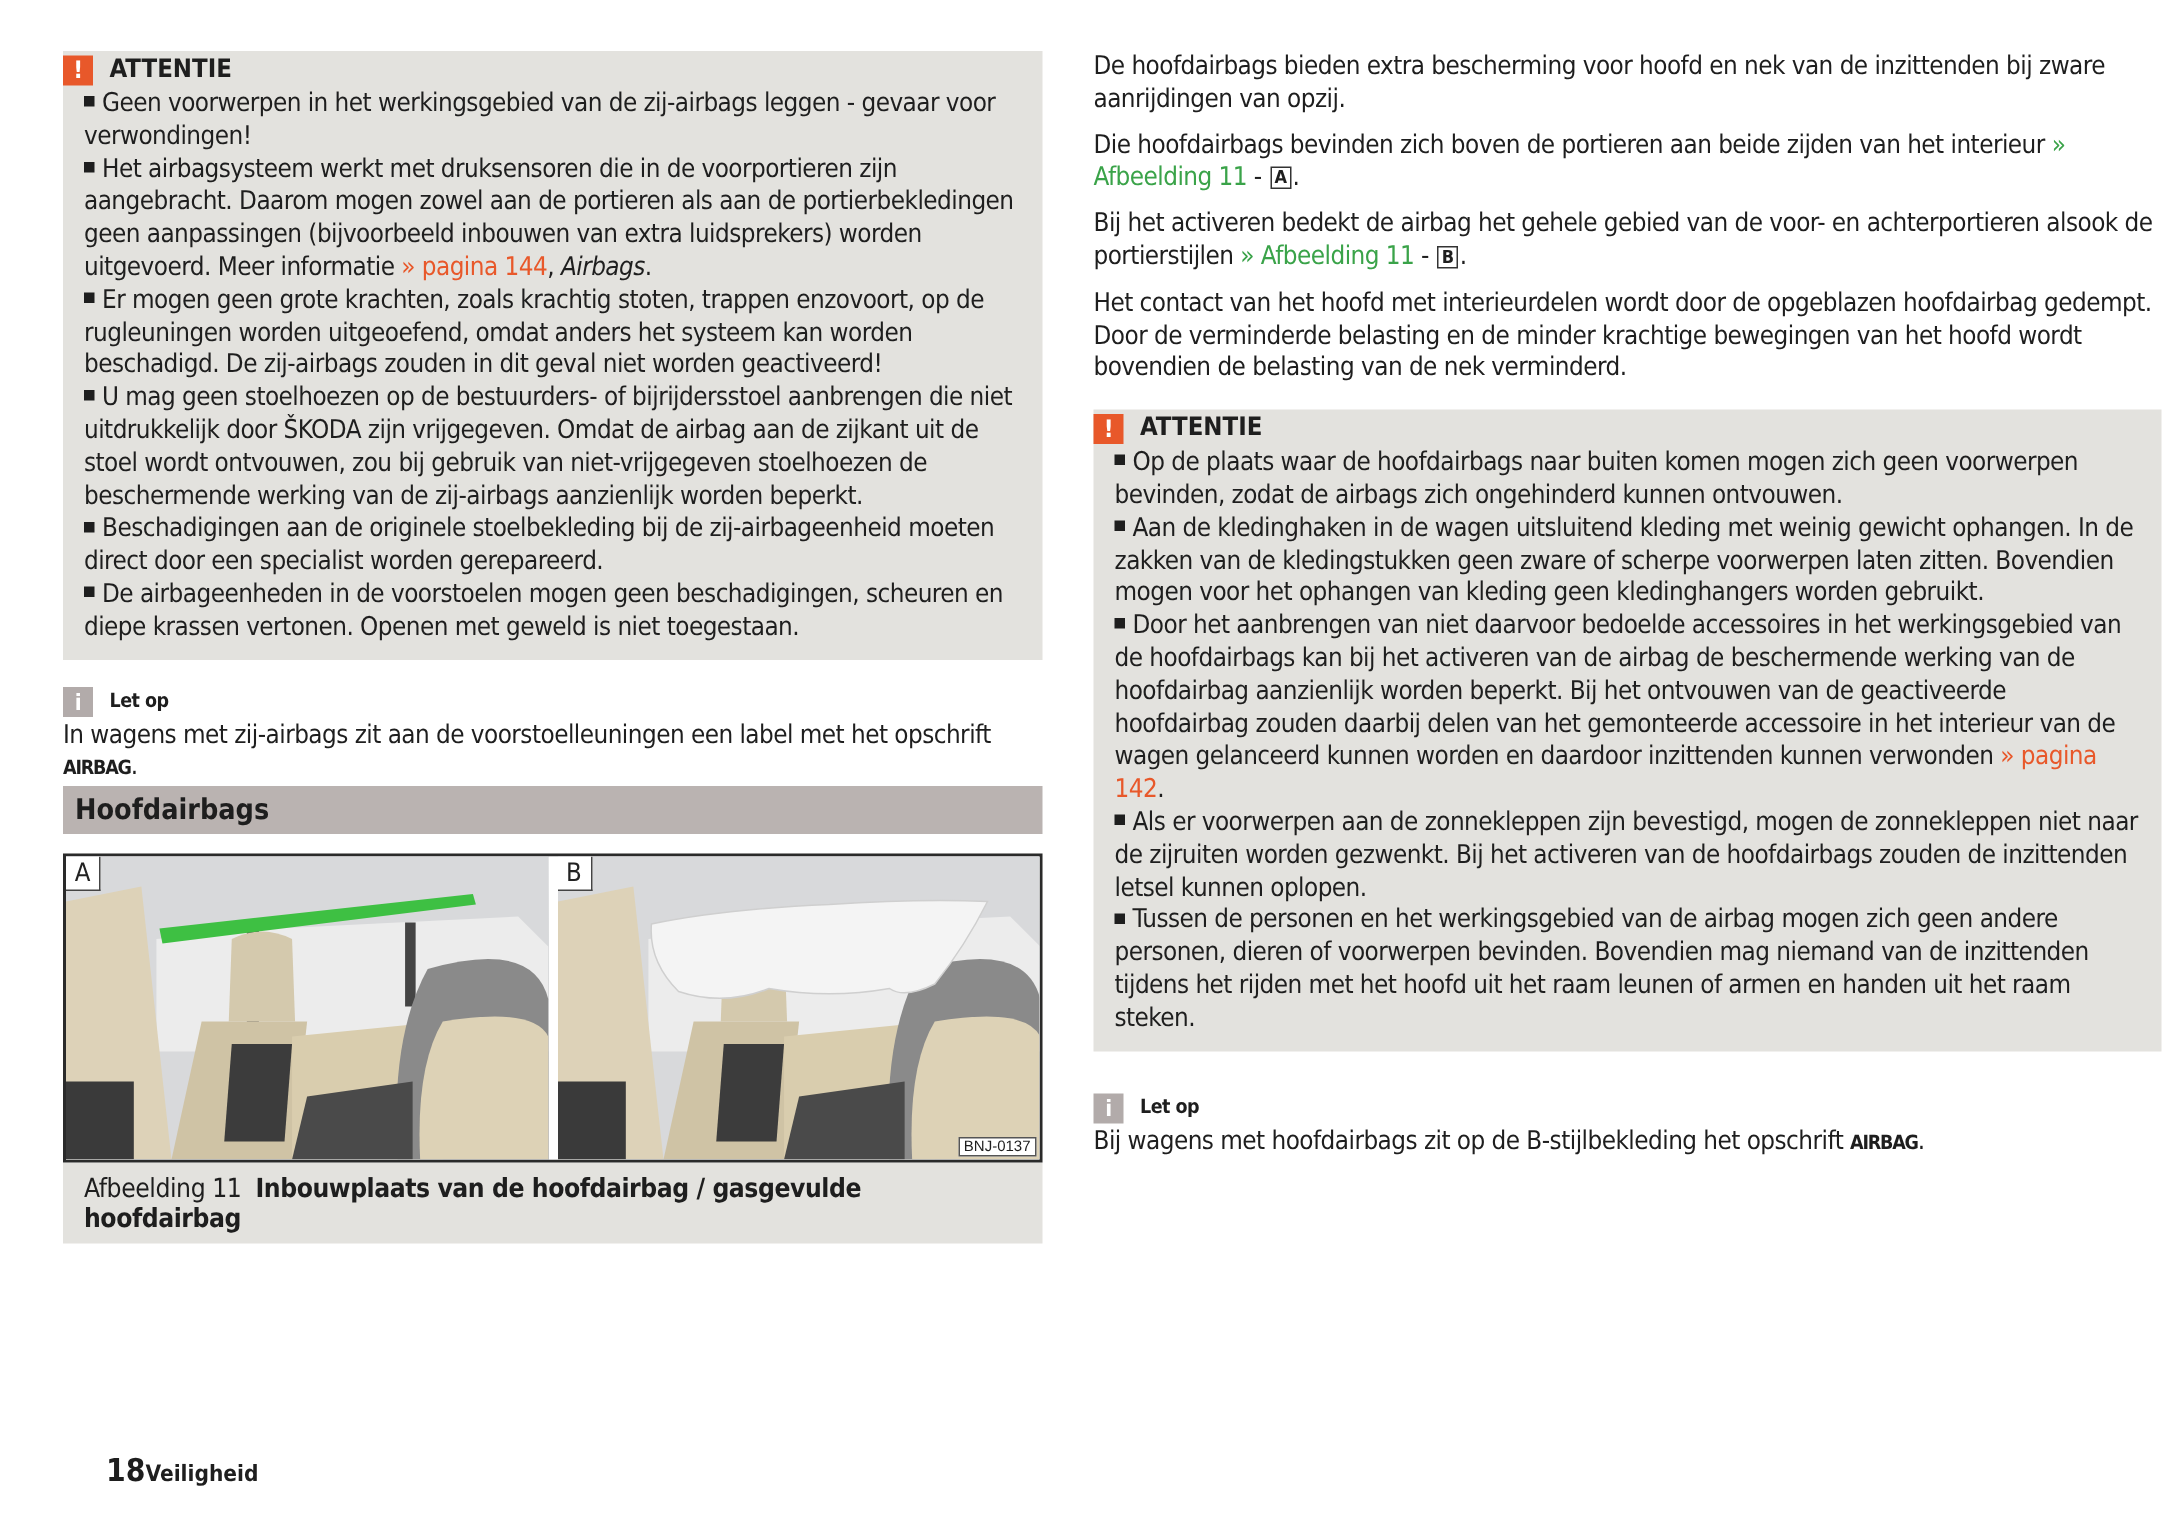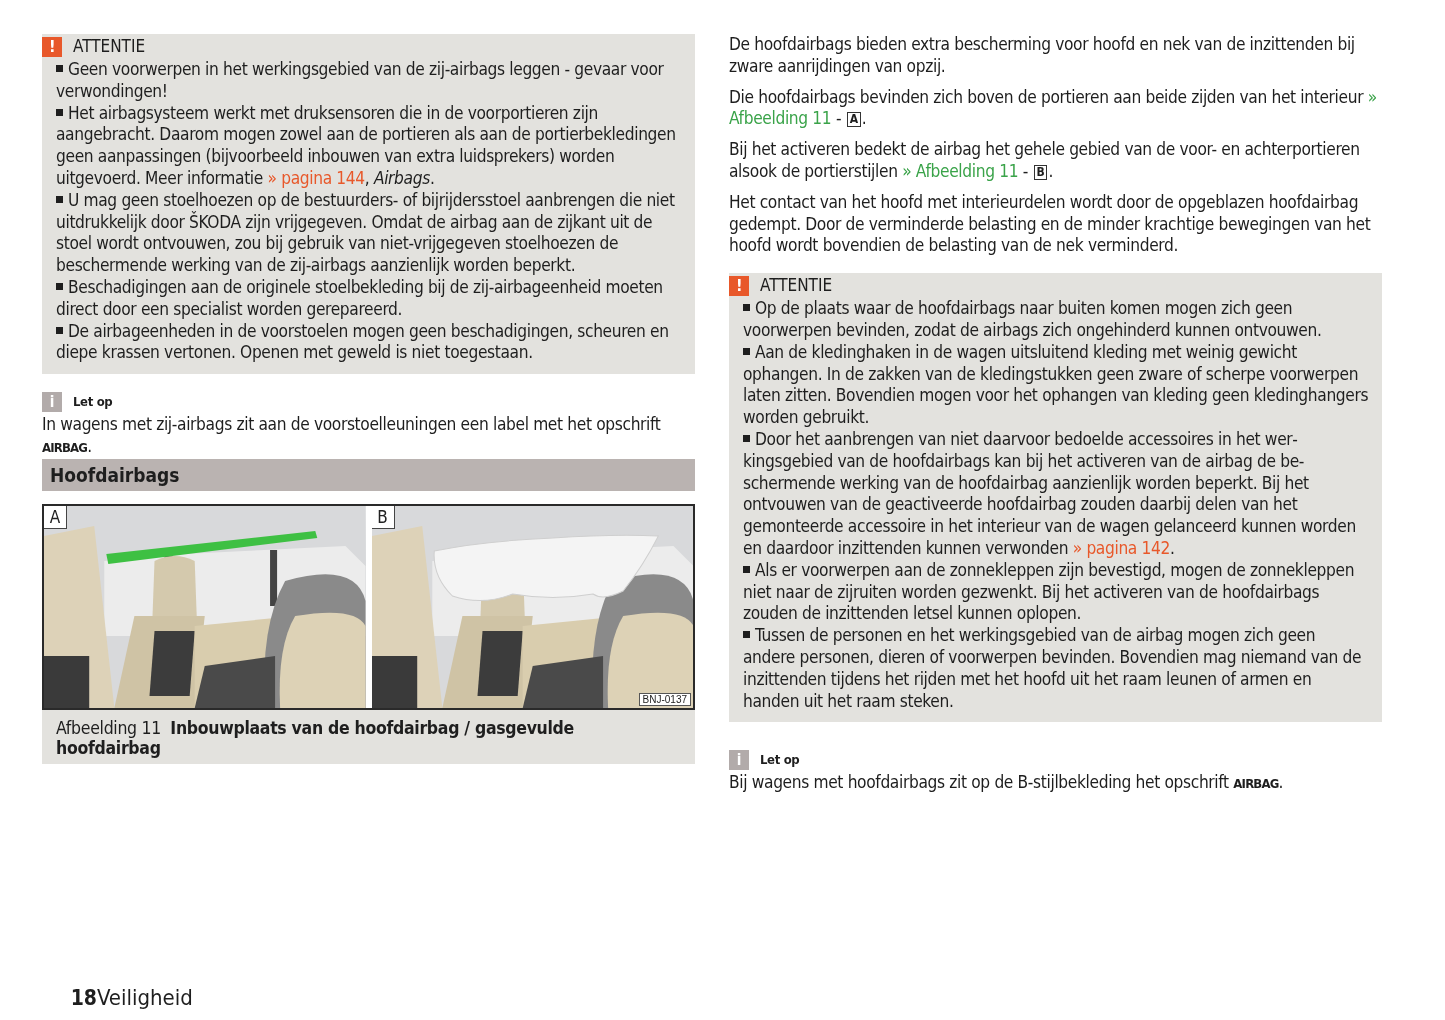--- a/index.html
+++ b/index.html
@@ -1,26 +1,26 @@
 <!DOCTYPE html>
 <html><head>
 <meta charset="utf-8">
 <style>
   html, body { margin:0; padding:0; background:#ffffff; }
   body { width:1445px; height:1020px; position:relative; overflow:hidden;
          font-family:"DejaVu Sans Condensed","DejaVu Sans", sans-serif; color:#1e1e1e; }
   .col { position:absolute; top:34px; }
   .col-left { left:42px; width:653px; }
-  .col-right { left:729px; width:653px; }
+  .col-right { left:729px; width:712px; }
   .txt { font-size:17.2px; line-height:21.8px; letter-spacing:-0.35px; font-stretch:condensed; }
   .box { background:#e3e2de; padding:0 12px 10px 14px; }
   .box-head { display:flex; align-items:center; height:24px; padding-top:1px; }
   .warn-icon { width:20px; height:20px; background:#e8582a; color:#fff; font-weight:bold;
                font-size:16px; line-height:20px; text-align:center; margin-right:11px; margin-left:-14px; }
-  .box-title { font-weight:normal; font-size:17px; letter-spacing:0px;text-align:right; }
+  .box-title { font-weight:bold; font-size:17px; letter-spacing:0px;text-align:right; }
   .item { margin:0; }
   .bullet { display:inline-block; width:7px; height:7px; background:#1e1e1e; vertical-align:middle; margin:0 5px 3px 0; }
   .link-orange { color:#e8582a; }
   .link-green { color:#3aa349; }
   .note-head { display:flex; align-items:center; height:24px; margin-top:16px; }
   .info-icon { width:20px; height:20px; background:#b2abaa; color:#fff; font-weight:bold;
                font-size:15px; line-height:20px; text-align:center; margin-right:11px; }
   .note-title { font-weight:bold; font-size:13px; }
   .airbag-word { font-family:"DejaVu Sans Condensed","DejaVu Sans",sans-serif; font-weight:bold; font-size:13px; letter-spacing:-0.8px; }
   .section-head { background:#bab3b1; height:32px; line-height:32px; padding-left:8px;
@@ -31,33 +31,34 @@
   .panel + .panel { border-left:6px solid #ffffff; }
   .panel-label { position:absolute; left:0; top:0; width:22px; height:22px; background:#fff; border-right:1px solid #444; border-bottom:1px solid #444;
                  font-size:17px; line-height:22px; text-align:center; color:#222; z-index:5; }
   .fig-code { position:absolute; right:2px; bottom:2px; background:#fff; border:1px solid #555; font-size:10px; padding:0 3px; z-index:5; font-family:"Liberation Sans",sans-serif;margin-top:25px; }
   .fig-caption { padding:8px 14px 6px 14px; font-size:17.5px; letter-spacing:-0.3px; }
   .fig-caption b { font-weight:bold; }
   .para { margin:0 0 9px 0; }
   .ref-box { display:inline-block; border:1px solid #333; font-size:12px; line-height:13px; padding:0 2px; margin:0 1px; vertical-align:1px; font-weight:bold; }
   .footer { position:absolute; left:42px; top:968px; display:flex; align-items:baseline;text-align:right; }
   .page-num { font-size:21px; font-weight:bold; width:55px; }
-  .section-name { font-size:22px; font-weight:normal;margin-top:17px; }
+  .section-name { font-size:15px; font-weight:bold; }
 </style>
 </head>
 <body>
 
 <div class="col col-left">
   <div class="box txt">
     <div class="box-head">
       <span class="warn-icon">!</span>
       <span class="box-title">ATTENTIE</span>
     </div>
     <p class="item"><span class="bullet"></span><span>Geen voorwerpen in het werkingsgebied van de zij-airbags leggen - ge­vaar voor verwondingen!</span></p>
     <p class="item"><span class="bullet"></span><span>Het airbagsysteem werkt met druksensoren die in de voorportieren zijn aangebracht. Daarom mogen zowel aan de portieren als aan de portierbe­kledingen geen aanpassingen (bijvoorbeeld inbouwen van extra luidspre­kers) worden uitgevoerd. Meer informatie </span><span class="link-orange">» pagina 144</span><span>, </span><i>Airbags</i><span>.</span></p>
+    <p class="item"><span class="bullet"></span><span>Er mogen geen grote krachten, zoals krachtig stoten, trappen enzovoort, op de rugleuningen worden uitgeoefend, omdat anders het systeem kan worden beschadigd. De zij-airbags zouden in dit geval niet worden geacti­veerd!</span></p>
     <p class="item"><span class="bullet"></span><span>U mag geen stoelhoezen op de bestuurders- of bijrijdersstoel aanbrengen die niet uitdrukkelijk door ŠKODA zijn vrijgegeven. Omdat de airbag aan de zijkant uit de stoel wordt ontvouwen, zou bij gebruik van niet-vrijgegeven stoelhoezen de beschermende werking van de zij-airbags aanzienlijk wor­den beperkt.</span></p>
     <p class="item"><span class="bullet"></span><span>Beschadigingen aan de originele stoelbekleding bij de zij-airbageenheid moeten direct door een specialist worden gerepareerd.</span></p>
     <p class="item"><span class="bullet"></span><span>De airbageenheden in de voorstoelen mogen geen beschadigingen, scheuren en diepe krassen vertonen. Openen met geweld is niet toege­staan.</span></p>
   </div>
 
   <div class="note-head txt">
     <span class="info-icon">i</span>
     <span class="note-title">Let op</span>
   </div>
   <p class="item txt"><span>In wagens met zij-airbags zit aan de voorstoelleuningen een label met het op­schrift </span><span class="airbag-word">AIRBAG</span><span>.</span></p>

